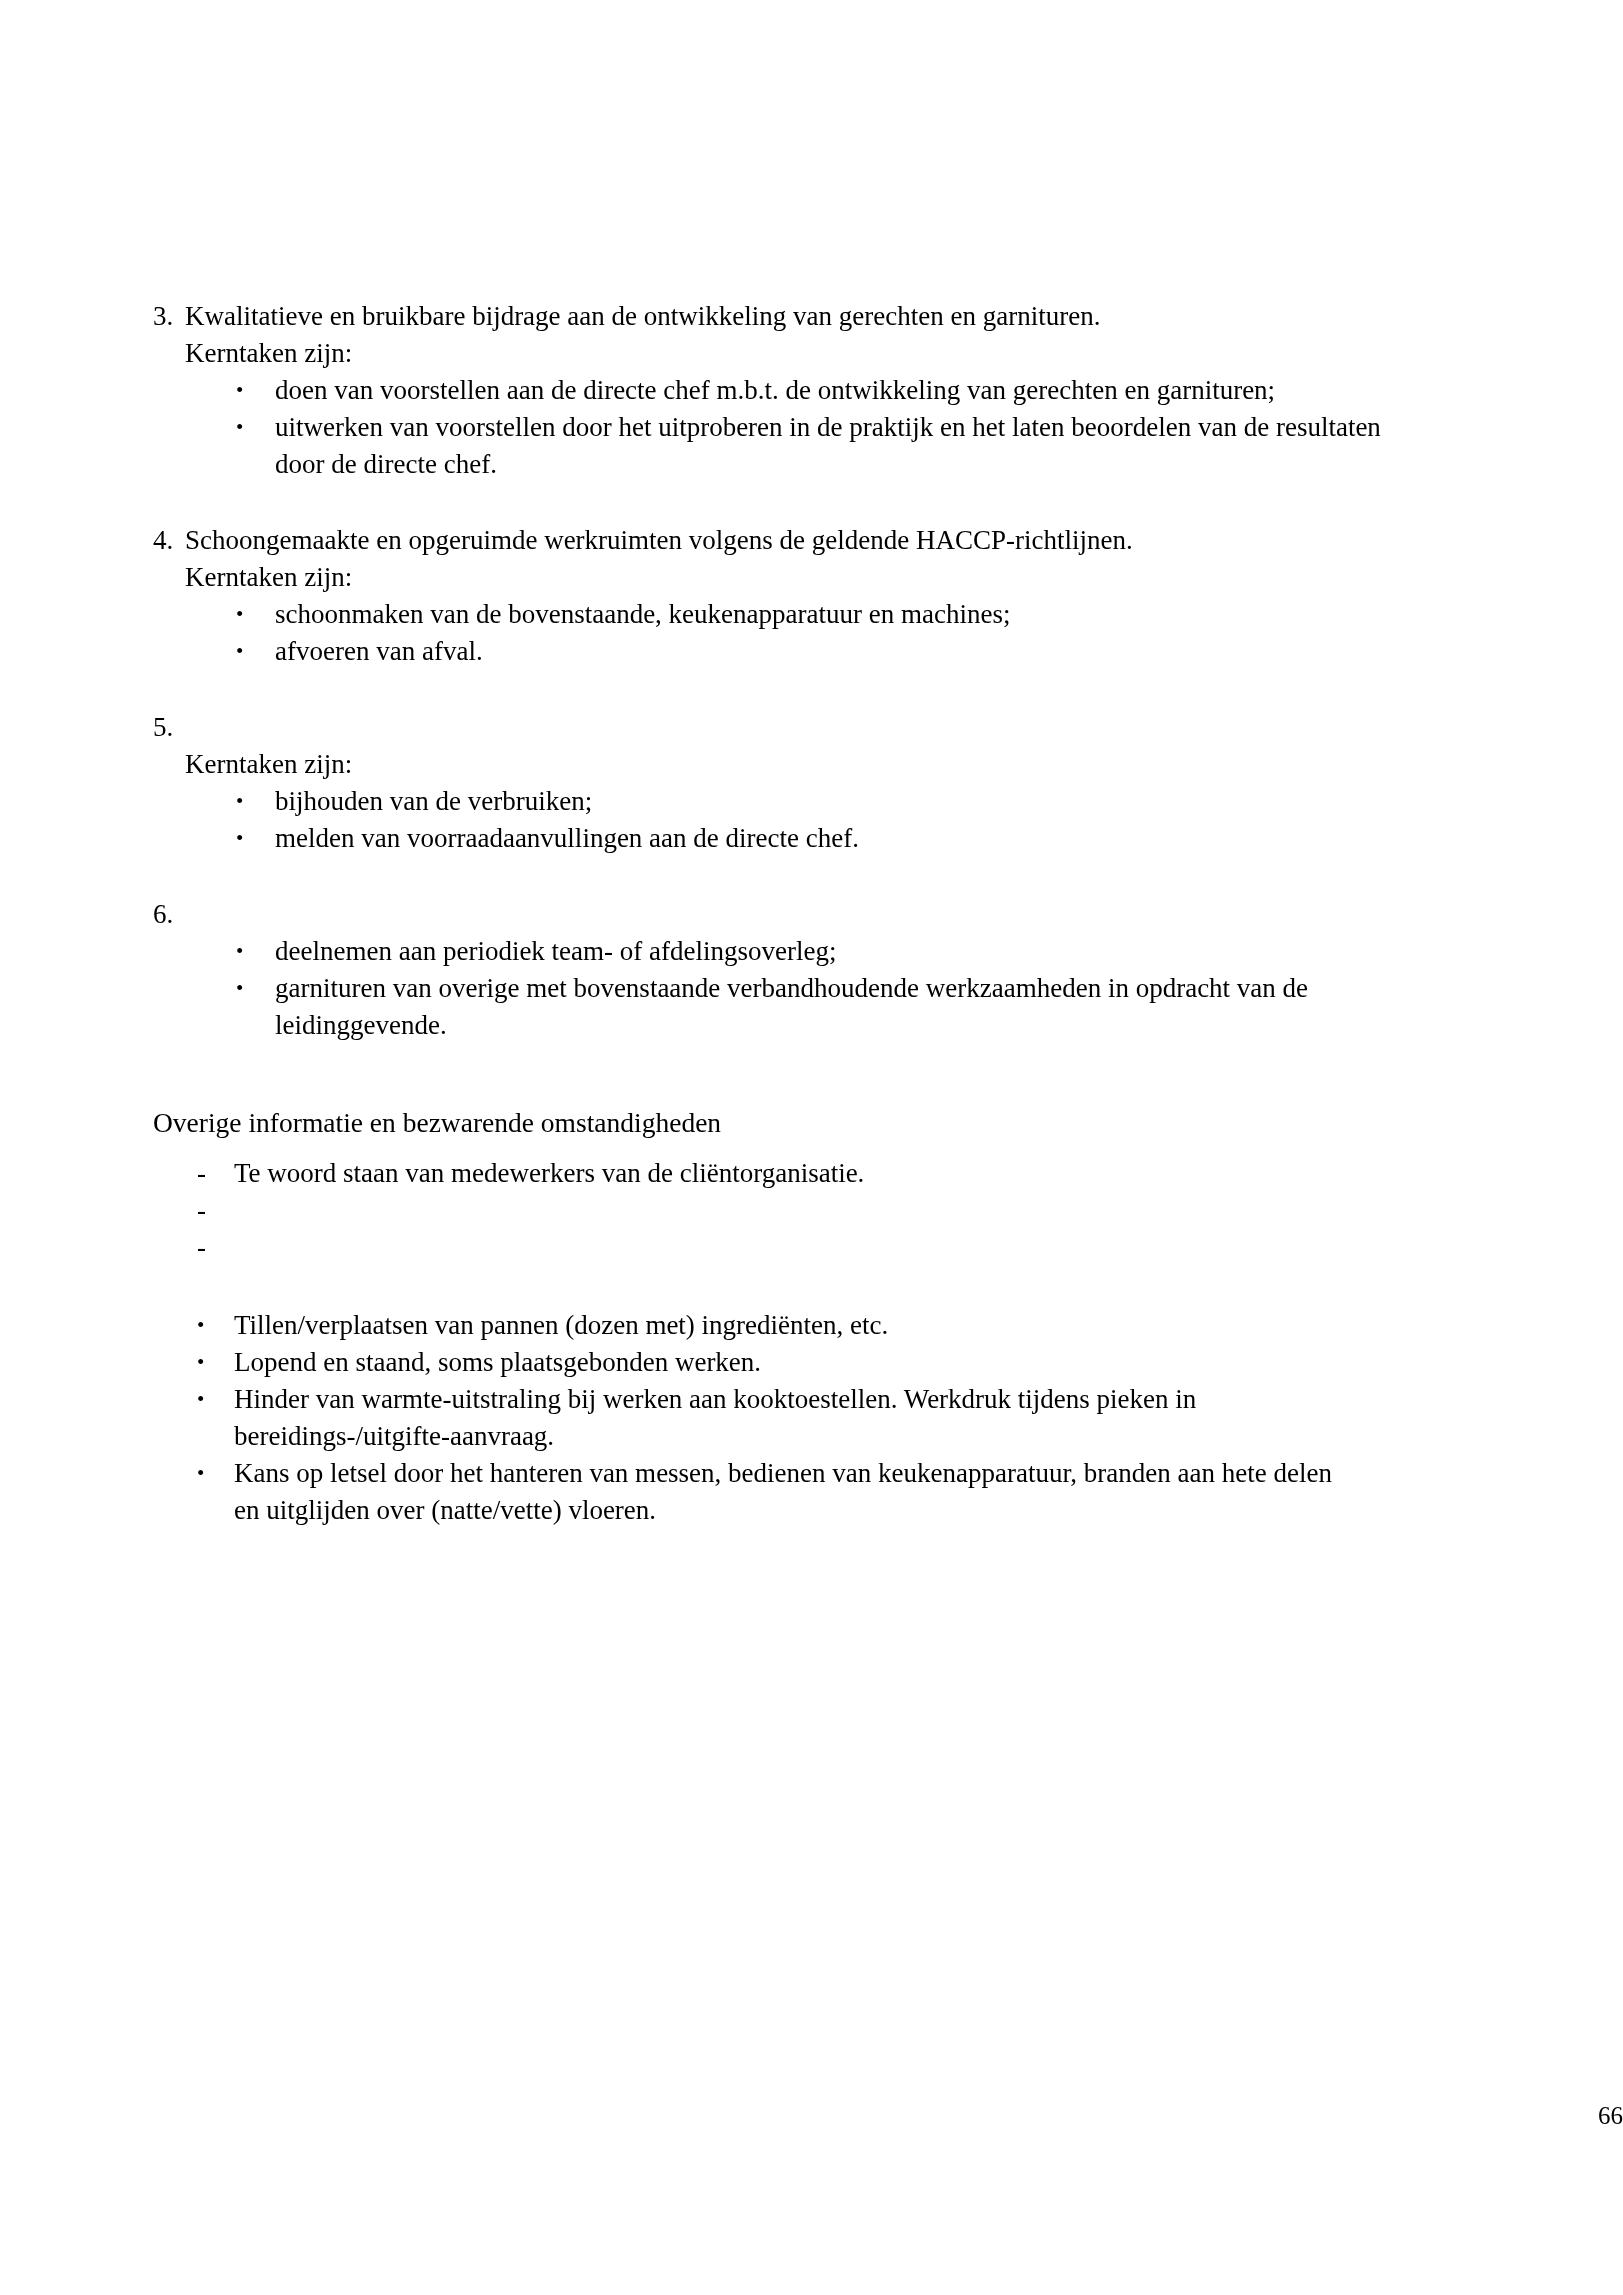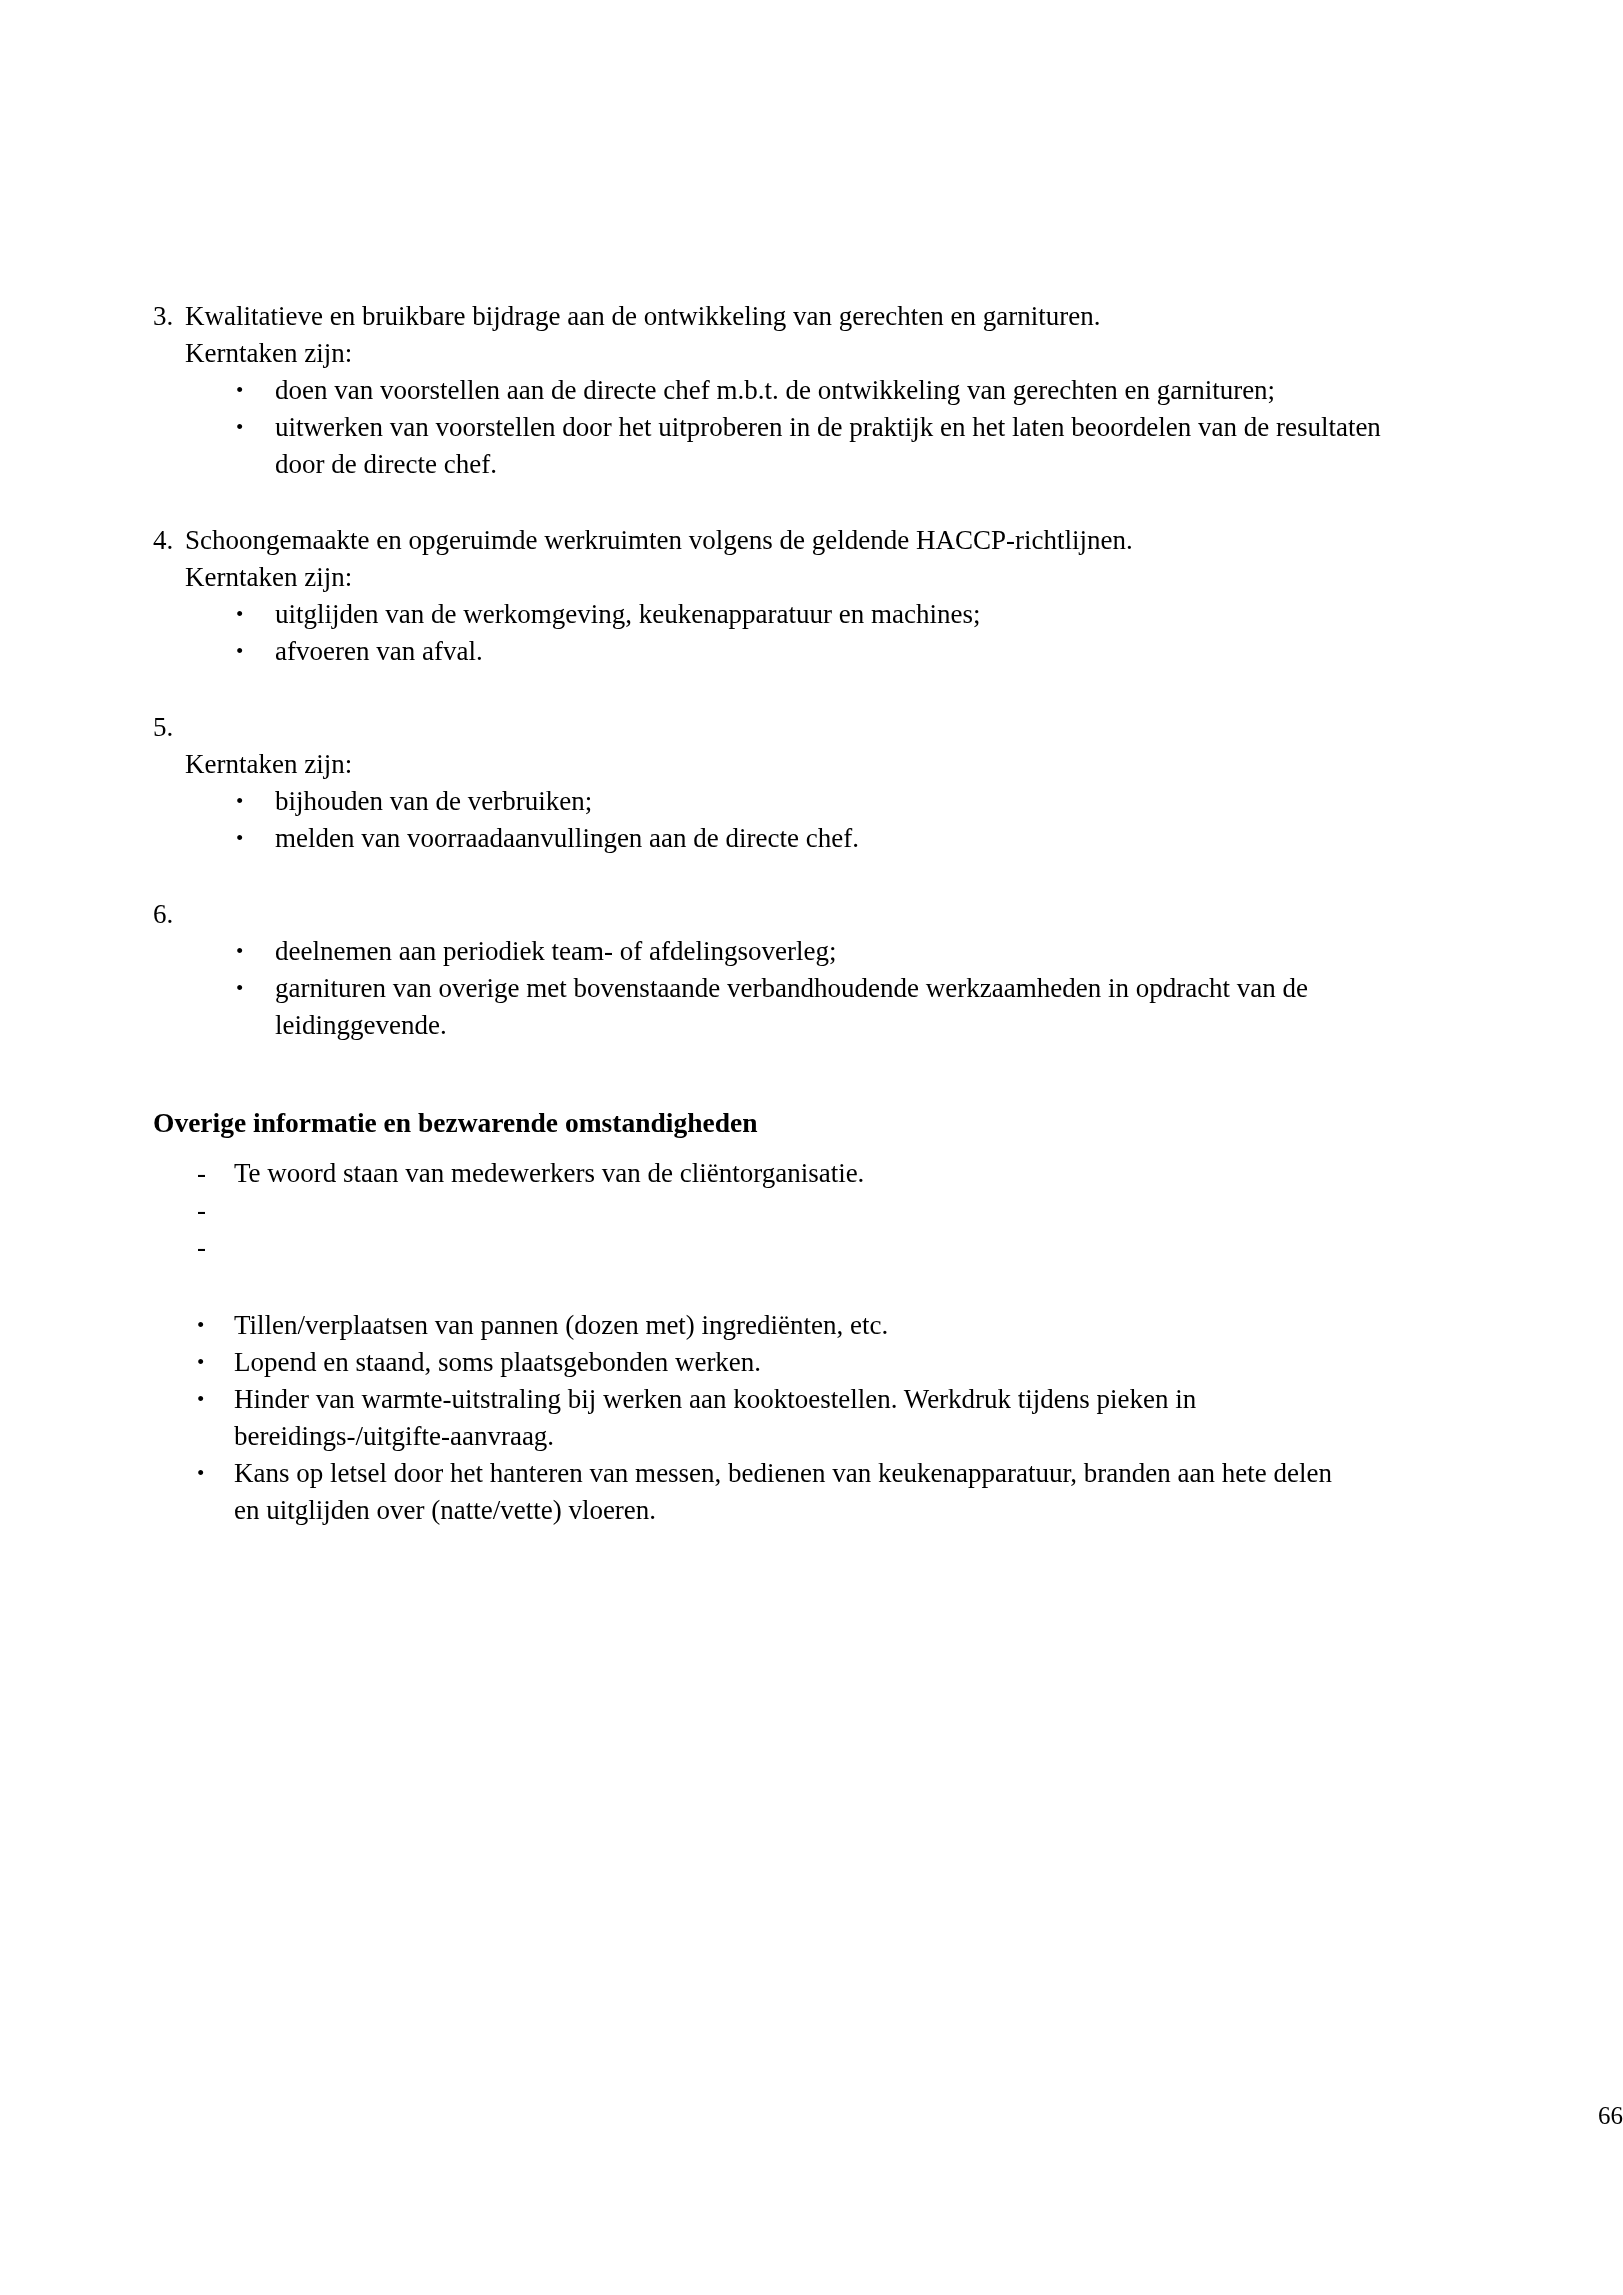--- a/index.html
+++ b/index.html
@@ -32,21 +32,21 @@
     margin: 0;
     padding: 0 0 0 83px;
   }
   li.task-li { display: flex; }
   li.task-li .marker {
     flex: 0 0 39px;
     font-size: 21px;
   }
   .li-text { max-width: 1122px; }
   .section-heading {
-    font-weight: bold;
+    font-weight: normal;
     font-size: 27.5px;
     margin: 60px 0 14px 0;
   }
   ul.outer-list {
     list-style: none;
     margin: 0;
     padding: 0 0 0 44px;
   }
   ul.outer-list.bullets-list { margin-top: 41px; }
   li.outer-li { display: flex; }
@@ -86,21 +86,21 @@
 
   <div class="num-section">
     <div class="num-row">
       <span class="num">4.</span>
       <span class="num-title">Schoongemaakte en opgeruimde werkruimten volgens de geldende HACCP-richtlijnen.</span>
     </div>
     <div class="sub">Kerntaken zijn:</div>
     <ul class="tasks">
       <li class="task-li">
         <span class="marker">•</span>
-        <span class="li-text">uitglijden van de werkomgeving, keukenapparatuur en machines;</span>
+        <span class="li-text">schoonmaken van de bovenstaande, keukenapparatuur en machines;</span>
       </li>
       <li class="task-li">
         <span class="marker">•</span>
         <span class="li-text">afvoeren van afval.</span>
       </li>
     </ul>
   </div>
 
   <div class="num-section">
     <div class="num-row">

